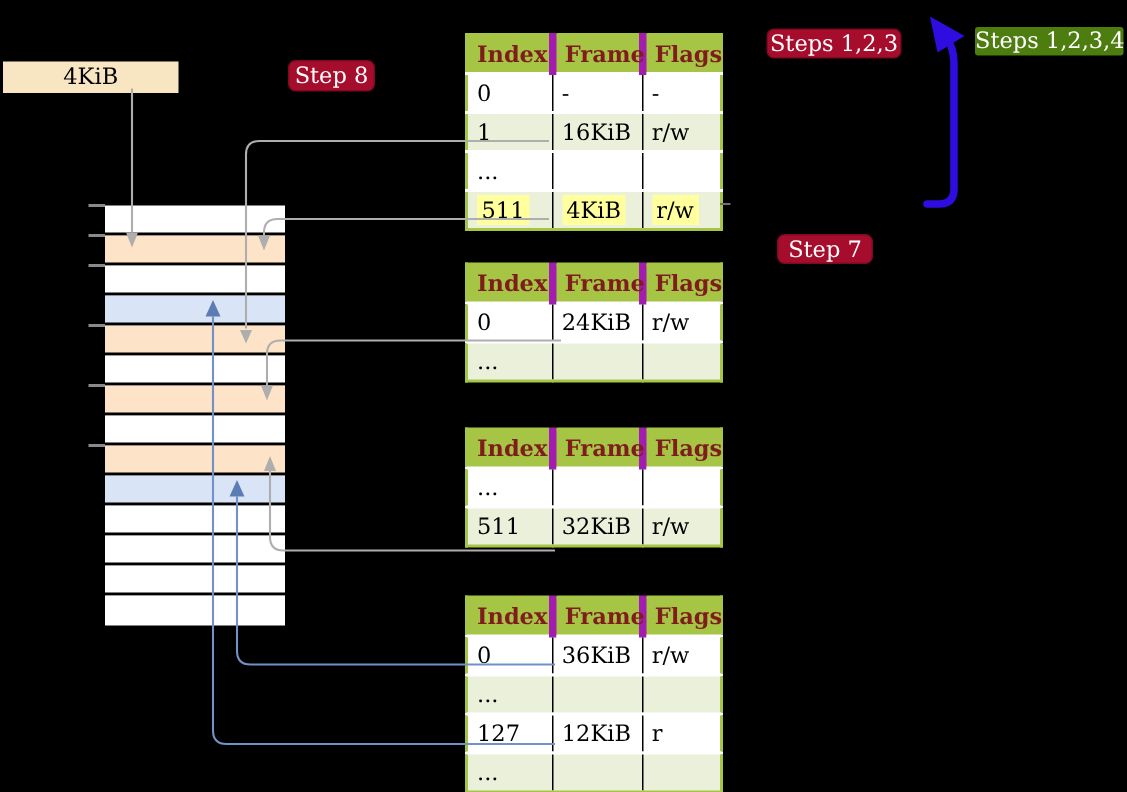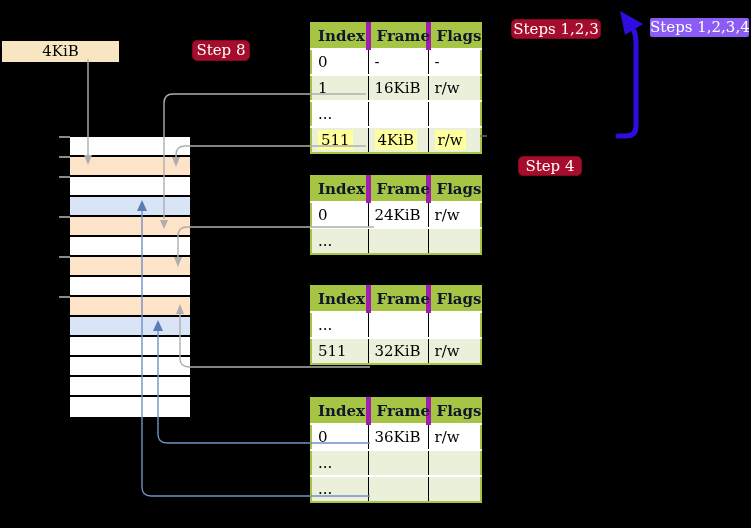--- a/index.html
+++ b/index.html
@@ -7,60 +7,60 @@
        font-family:"DejaVu Serif","Liberation Serif",serif;}
   .abs{position:absolute;}
 
   
   .page-size-box{left:2px;top:41px;width:117px;height:21px;background:#f8e5c2;
     color:#000;font-size:15px;text-align:center;line-height:21px;z-index:3;}
 
   
   .lbl{color:#fff;font-size:15px;text-align:center;white-space:nowrap;z-index:3;}
   .crimson{background:#a60d2d;border:1px solid #7e0a22;border-radius:5px;}
-  .violet{background:#8b5cf6;border-radius:2px;}
+  .violet{background:#4d7c0f;border-radius:2px;}
   .lbl-step0{left:192px;top:40px;width:56px;height:19px;line-height:19px;}
   .lbl-steps123{left:511px;top:19px;width:88px;height:18px;line-height:18px;}
   .lbl-steps1234{left:650px;top:18px;width:99px;height:19px;line-height:19px;}
   .lbl-step4{left:518px;top:156px;width:62px;height:18px;line-height:18px;}
 
   
   .memory{left:70px;top:137px;width:120px;height:280px;z-index:1;}
   .mem-row{width:120px;height:20px;box-sizing:border-box;border-bottom:2px solid #000;}
   .mem-row:last-child{border-bottom:none;}
   .fill-white{background:#ffffff;}
   .fill-peach{background:#fde3c8;}
   .fill-blue{background:#d9e4f6;}
   .tick{width:11px;height:2px;background:#8a8a8a;left:59px;z-index:1;}
 
   
   table.pt{position:absolute;left:310px;border-collapse:collapse;z-index:2;
     border:2px solid #a6c545;table-layout:fixed;width:170px;}
-  table.pt th{background:#a6c545;color:#0f172a;font-weight:bold;font-size:15px;
+  table.pt th{background:#a6c545;color:#7f1d1d;font-weight:bold;font-size:15px;
     text-align:left;padding:0 0 0 6px;height:24px;}
   table.pt td{color:#000;font-size:15px;text-align:left;padding:0 0 0 6px;height:24px;}
   table.pt th + th{border-left:5px solid #a21caf;}
   table.pt td + td{border-left:1px solid #000;}
   table.pt tbody tr td{border-top:2px solid #fff;}
   tr.row-white td{background:#ffffff;}
   tr.row-green td{background:#eaf0da;}
   .t1{top:22px;} .t2{top:175px;} .t3{top:285px;} .t4{top:397px;}
   .hl{background:#ffff9e;padding:1px 3px;}
 
   svg.overlay{position:absolute;left:0;top:0;z-index:10;pointer-events:none;}
 </style>
 </head>
 <body>
 
 <div class="abs page-size-box">4KiB</div>
 
 <div class="abs lbl crimson lbl-step0">Step 8</div>
 <div class="abs lbl crimson lbl-steps123">Steps 1,2,3</div>
 <div class="abs lbl violet lbl-steps1234">Steps 1,2,3,4</div>
-<div class="abs lbl crimson lbl-step4">Step 4</div>
+<div class="abs lbl crimson lbl-step4">Step 7</div>
 
 <div class="abs memory">
   <div class="mem-row fill-white"></div>
   <div class="mem-row fill-peach"></div>
   <div class="mem-row fill-white"></div>
   <div class="mem-row fill-blue"></div>
   <div class="mem-row fill-peach"></div>
   <div class="mem-row fill-white"></div>
   <div class="mem-row fill-peach"></div>
   <div class="mem-row fill-white"></div>
@@ -187,20 +187,25 @@
     <tr class="row-white">
       <td>0</td>
       <td>36KiB</td>
       <td>r/w</td>
     </tr>
     <tr class="row-green">
       <td>...</td>
       <td></td>
       <td></td>
     </tr>
+    <tr class="row-white">
+      <td>127</td>
+      <td>12KiB</td>
+      <td>r</td>
+    </tr>
     <tr class="row-green">
       <td>...</td>
       <td></td>
       <td></td>
     </tr>
   </tbody>
 </table>
 
 <svg class="overlay" width="751" height="528" viewBox="0 0 751 528">
 

